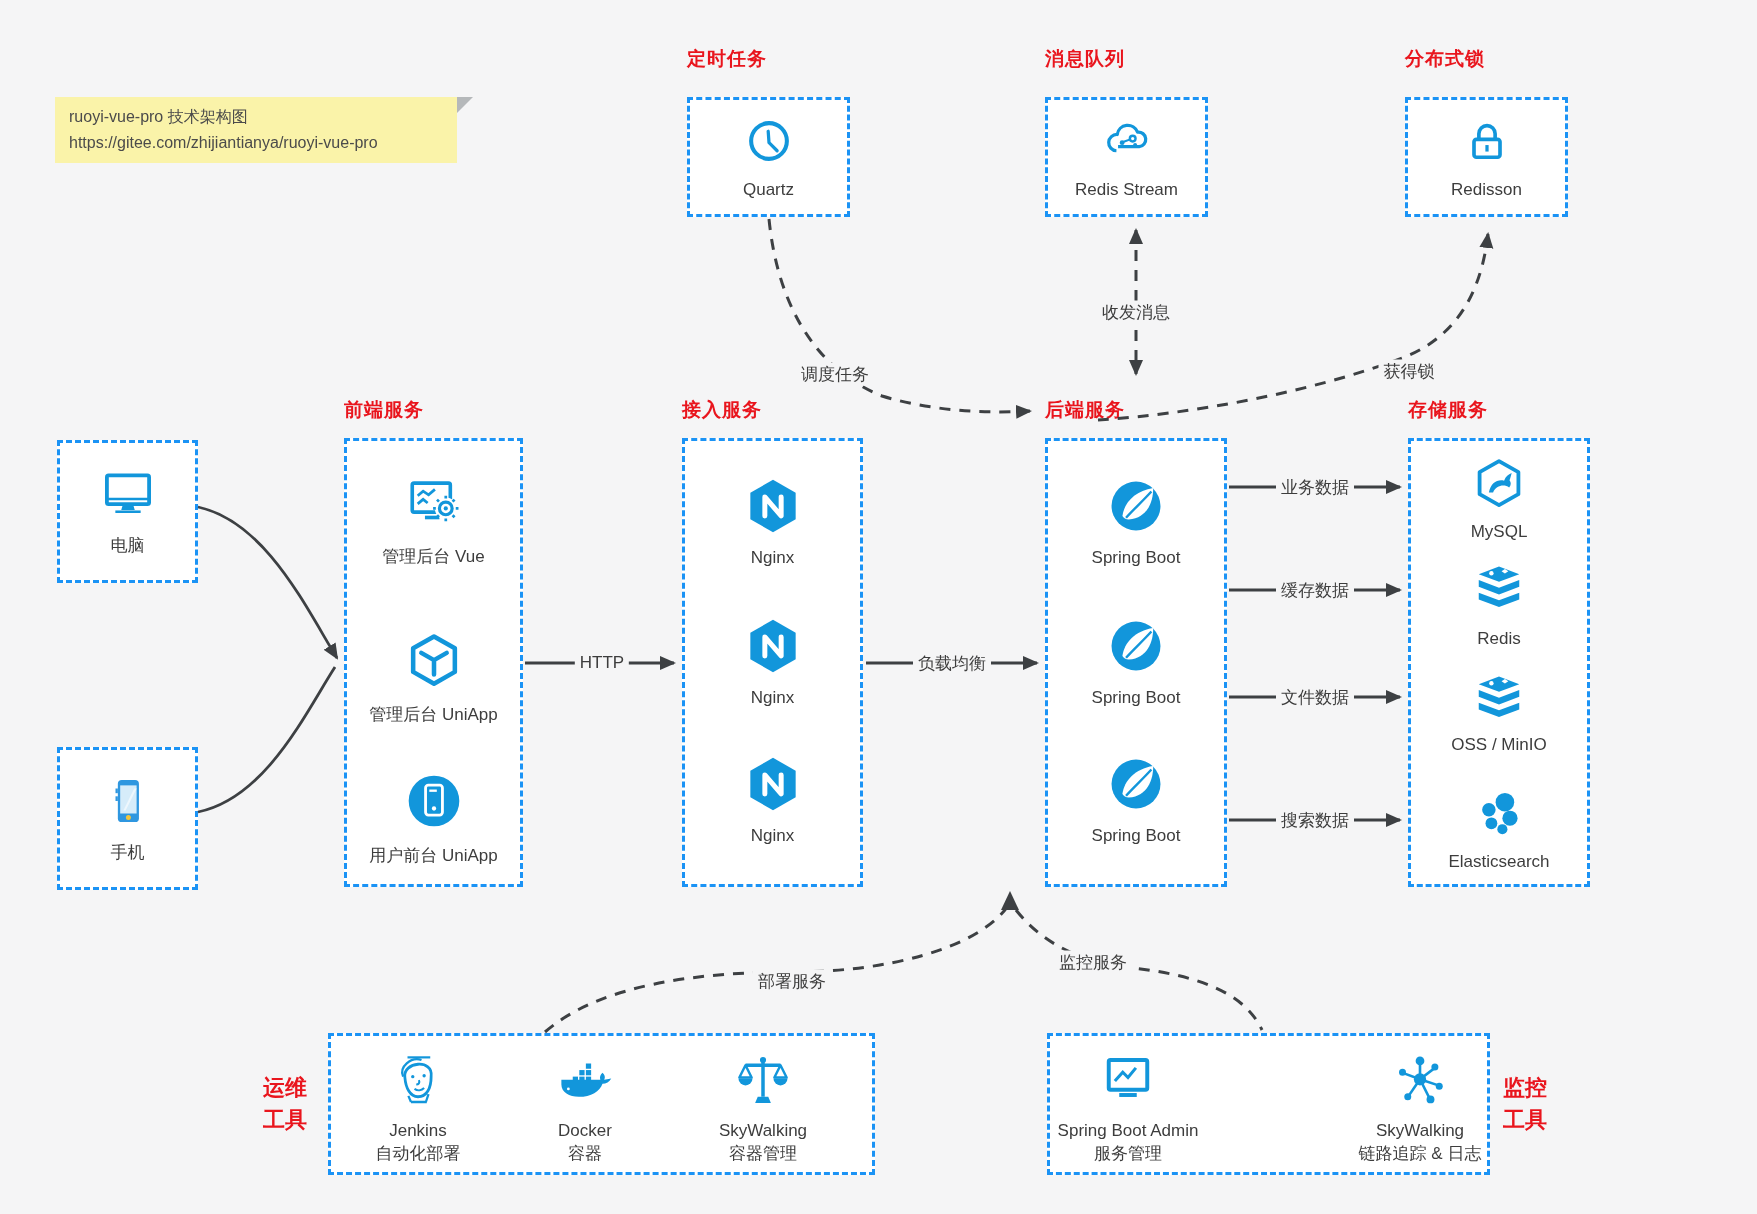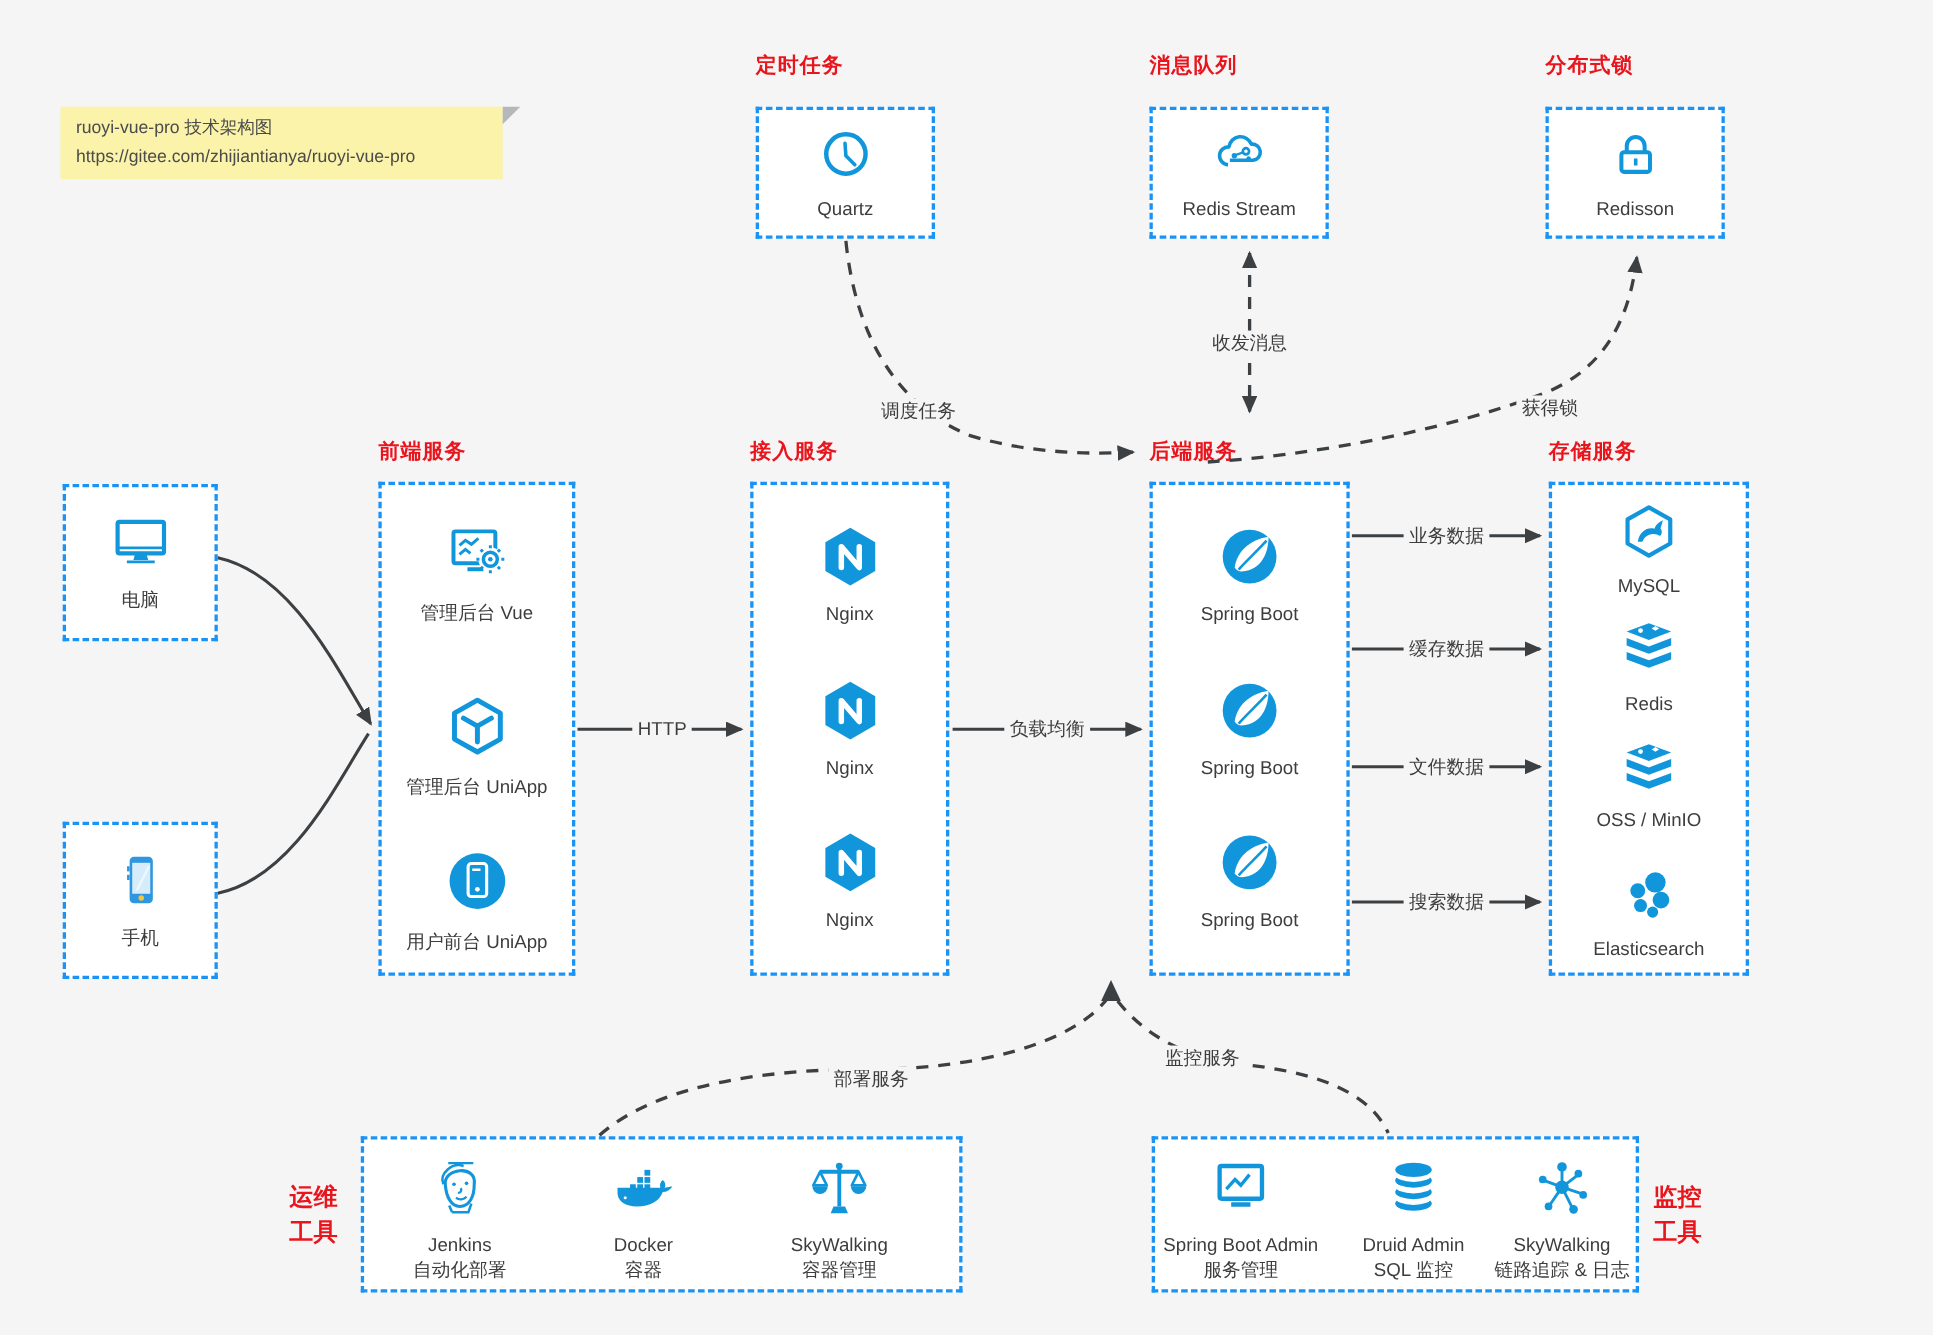--- a/index.html
+++ b/index.html
@@ -336,35 +336,20 @@
     <span>
       <svg width="56" height="56" viewBox="0 0 64 64">
           <rect class="st" x="10" y="8" width="44" height="34" rx="2" stroke-width="4.5"></rect>
           <path class="st" d="M17 32 l9 -10 6 6 9 -11" stroke-width="3.5"></path>
           <line class="st" x1="22" y1="48" x2="42" y2="48" stroke-width="4.5"></line>
         </svg>
     </span>
     <span class="ilabel">Spring Boot Admin</span>
     <span class="ilabel" style="margin-top:-6px;">服务管理</span>
   </div>
-  <div class="bitem" style="left:1195px;top:1053px;">
-    <span>
-      <svg width="56" height="56" viewBox="0 0 64 64">
-          <ellipse class="fl" cx="32" cy="47" rx="19" ry="7.5"></ellipse>
-          <ellipse class="flw" cx="32" cy="41" rx="19" ry="7.5"></ellipse>
-          <ellipse class="fl" cx="32" cy="35" rx="19" ry="7.5"></ellipse>
-          <ellipse class="flw" cx="32" cy="29" rx="19" ry="7.5"></ellipse>
-          <ellipse class="fl" cx="32" cy="23" rx="19" ry="7.5"></ellipse>
-          <ellipse class="flw" cx="32" cy="17" rx="19" ry="7.5"></ellipse>
-          <ellipse class="fl" cx="32" cy="12" rx="19" ry="7.5"></ellipse>
-        </svg>
-    </span>
-    <span class="ilabel">Druid Admin</span>
-    <span class="ilabel" style="margin-top:-6px;">SQL 监控</span>
-  </div>
   <div class="bitem" style="left:1330px;top:1053px;">
     <span>
       <svg width="56" height="56" viewBox="0 0 64 64">
           <g class="st" stroke-width="3">
             <line x1="32" y1="30" x2="32" y2="10"></line>
             <line x1="32" y1="30" x2="49" y2="17"></line>
             <line x1="32" y1="30" x2="53" y2="37"></line>
             <line x1="32" y1="30" x2="43" y2="52"></line>
             <line x1="32" y1="30" x2="19" y2="49"></line>
             <line x1="32" y1="30" x2="13" y2="23"></line>

